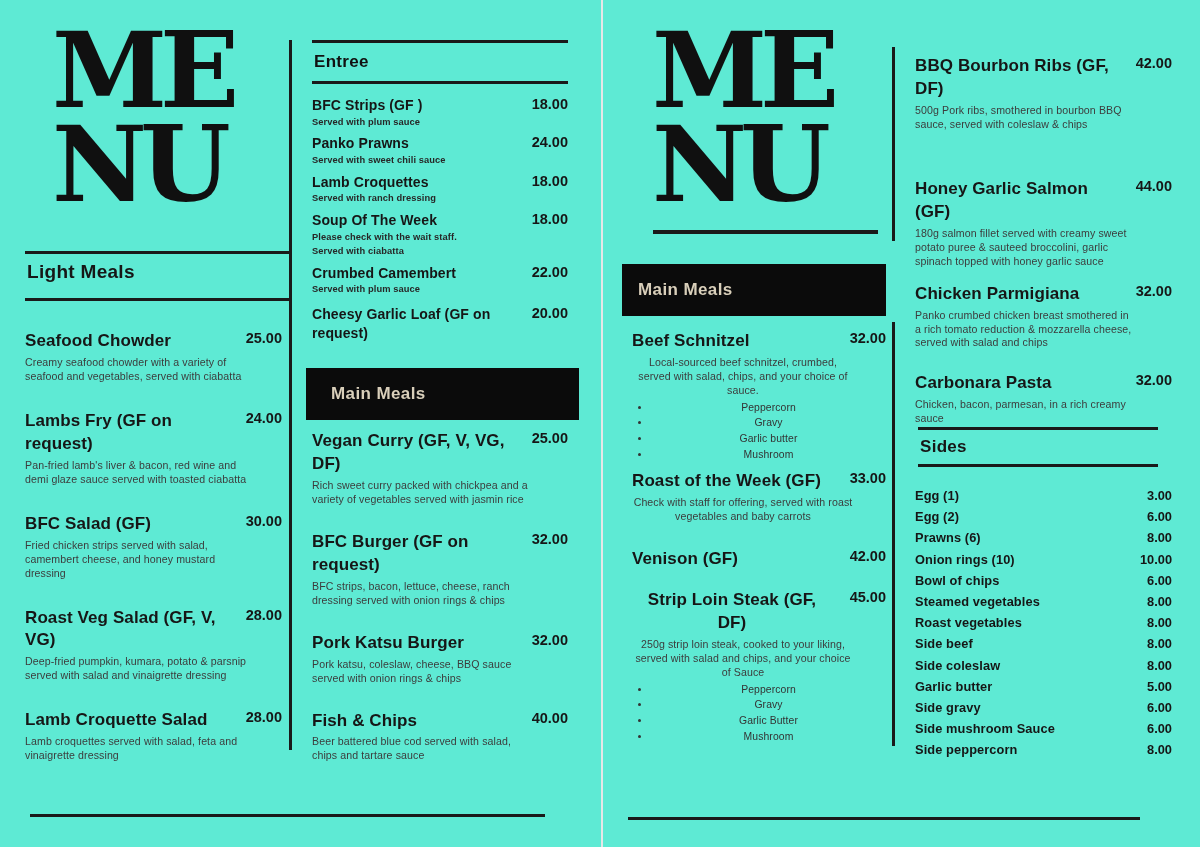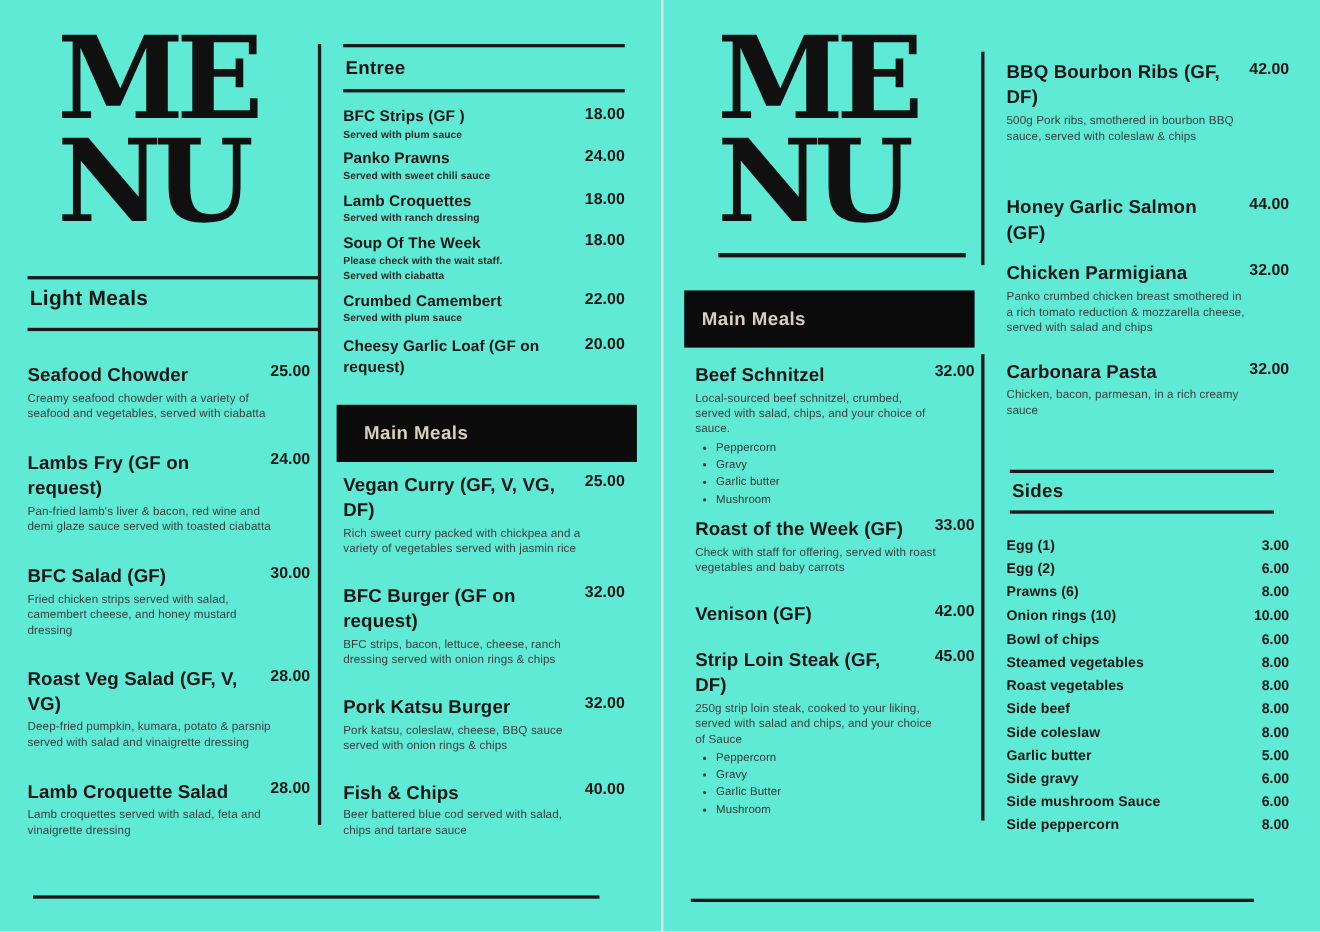--- a/index.html
+++ b/index.html
@@ -42,21 +42,21 @@
   
   .mi{margin-bottom:26px;}
   .mi-head{display:flex;justify-content:space-between;align-items:flex-start;}
   .mi-name{font-size:17px;font-weight:700;letter-spacing:.1px;max-width:200px;padding-right:8px;line-height:1.35;}
   .mi-price{font-size:14.5px;font-weight:700;white-space:nowrap;}
   .mi-desc{font-size:10.6px;color:#3c3c3c;line-height:1.32;margin-top:3px;max-width:222px;letter-spacing:.1px;}
   .mi-bullets{margin:2px 0 0 7px;padding-left:12px;}
   .mi-bullets li{font-size:10.4px;color:#333;line-height:1.5;letter-spacing:.1px;}
 
   .col-lmain .mi{margin-bottom:24px;}
-  .col-rmain .mi{margin-bottom:20px;}
+  .col-rmain .mi{margin-bottom:20px;text-align:center;}
   .col-rmain .mi:nth-child(1){margin-bottom:8px;}
   .col-rmain .mi:nth-child(2){margin-bottom:24px;}
   .col-rmain .mi:nth-child(3){margin-bottom:18px;}
   .col-featured .mi:nth-child(1){margin-bottom:46px;}
   .col-featured .mi:nth-child(2){margin-bottom:14px;}
   .col-featured .mi:nth-child(3){margin-bottom:22px;}
 
   
   .entree-items{margin-top:12px;}
   .ei{margin-bottom:5px;}
@@ -276,20 +276,21 @@
           <span class="mi-name">BBQ Bourbon Ribs (GF, DF)</span>
           <span class="mi-price">42.00</span>
         </div>
       <div class="mi-desc">500g Pork ribs, smothered in bourbon BBQ sauce, served with coleslaw &amp; chips</div>
     </div>
     <div class="mi">
       <div class="mi-head">
           <span class="mi-name">Honey Garlic Salmon (GF)</span>
           <span class="mi-price">44.00</span>
         </div>
+      <div class="mi-desc">180g salmon fillet served with creamy sweet potato puree &amp; sauteed broccolini, garlic spinach topped with honey garlic sauce</div>
     </div>
     <div class="mi">
       <div class="mi-head">
           <span class="mi-name">Chicken Parmigiana</span>
           <span class="mi-price">32.00</span>
         </div>
       <div class="mi-desc">Panko crumbed chicken breast smothered in a rich tomato reduction &amp; mozzarella cheese, served with salad and chips</div>
     </div>
     <div class="mi">
       <div class="mi-head">

